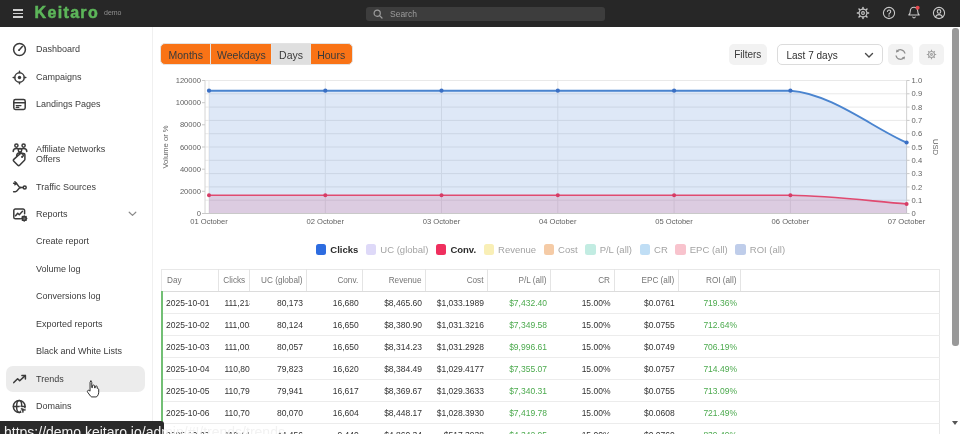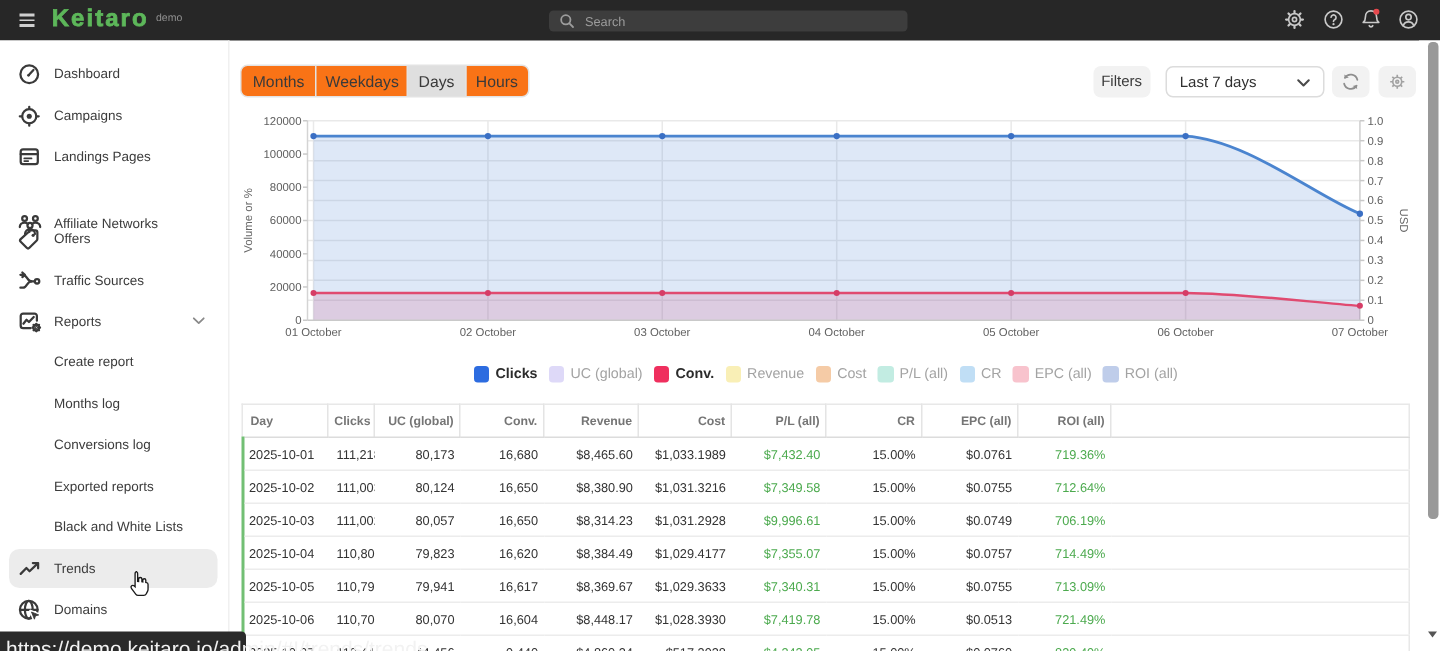--- a/index.html
+++ b/index.html
@@ -35,21 +35,21 @@
 #gbtn{left:919px;width:25px;padding-top:5px}
 
 #legend{position:absolute;left:160px;top:244px;width:781px;display:flex;justify-content:center;align-items:center;gap:7.5px}
 .li{display:flex;align-items:center;gap:4px}
 .sw{width:10.5px;height:10.5px;border-radius:2.5px;display:inline-block}
 .li-on{font-size:9.5px;font-weight:bold;color:#2b2b2b}
 .li-off{font-size:9.5px;color:#a3a3a3}
 
 #tablewrap{position:absolute;left:160.5px;top:269px;width:779px}
 table{border-collapse:collapse;width:779px;table-layout:fixed;font-size:8.5px}
-th{font-weight:bold;color:#757575;font-size:8.2px;height:22px;border-right:1px solid #e4e4e4;border-top:1px solid #e8e8e8;border-bottom:1px solid #dcdcdc;padding:0 4px;white-space:nowrap;overflow:hidden}
+th{font-weight:normal;color:#757575;font-size:8.2px;height:22px;border-right:1px solid #e4e4e4;border-top:1px solid #e8e8e8;border-bottom:1px solid #dcdcdc;padding:0 4px;white-space:nowrap;overflow:hidden}
 th.last{border-right:none}
 td{color:#333;height:22px;border-bottom:1px solid #ececec;padding:0 4px;white-space:nowrap;overflow:hidden}
 td.last{border-right:none}
 .tl{text-align:left}
 .clip{text-align:left;padding:0 0 0 6px !important;overflow:hidden}
 .tr{text-align:right}
 td.tl{padding-left:6px}
 .grn{color:#4caa4e}
 tbody tr td:first-child{border-left:2.5px solid #72bf74;padding-left:3.5px}
 thead tr th:first-child{border-left:1px solid #e8e8e8;padding-left:5px}
@@ -166,21 +166,21 @@
           </svg></span>
         <span class="nlab">Reports</span>
         <svg class="chev" width="9" height="6" viewBox="0 0 9 6">
           <path d="M1.2 1.2 4.5 4.4 7.8 1.2" stroke="#8a8a8a" stroke-width="1.2" fill="none" stroke-linecap="round" stroke-linejoin="round"></path>
         </svg>
       </div>
 <div class="nav" style="top:228.3px">
         <span class="nlab">Create report</span>
       </div>
 <div class="nav" style="top:255.8px">
-        <span class="nlab">Months log</span>
+        <span class="nlab">Volume log</span>
       </div>
 <div class="nav" style="top:283.2px">
         <span class="nlab">Conversions log</span>
       </div>
 <div class="nav" style="top:310.6px">
         <span class="nlab">Exported reports</span>
       </div>
 <div class="nav" style="top:338.1px">
         <span class="nlab">Black and White Lists</span>
       </div>
@@ -464,21 +464,21 @@
           </tr>
 <tr>
             <td class="tl">2025-10-06</td>
             <td class="clip">110,702</td>
             <td class="tr">80,070</td>
             <td class="tr">16,604</td>
             <td class="tr">$8,448.17</td>
             <td class="tr">$1,028.3930</td>
             <td class="tr grn">$7,419.78</td>
             <td class="tr">15.00%</td>
-            <td class="tr">$0.0513</td>
+            <td class="tr">$0.0608</td>
             <td class="tr grn">721.49%</td>
             <td class="last"></td>
           </tr>
 <tr>
             <td class="tl">2025-10-07</td>
             <td class="clip">110,441</td>
             <td class="tr">44,456</td>
             <td class="tr">9,440</td>
             <td class="tr">$4,860.34</td>
             <td class="tr">$517.3938</td>

